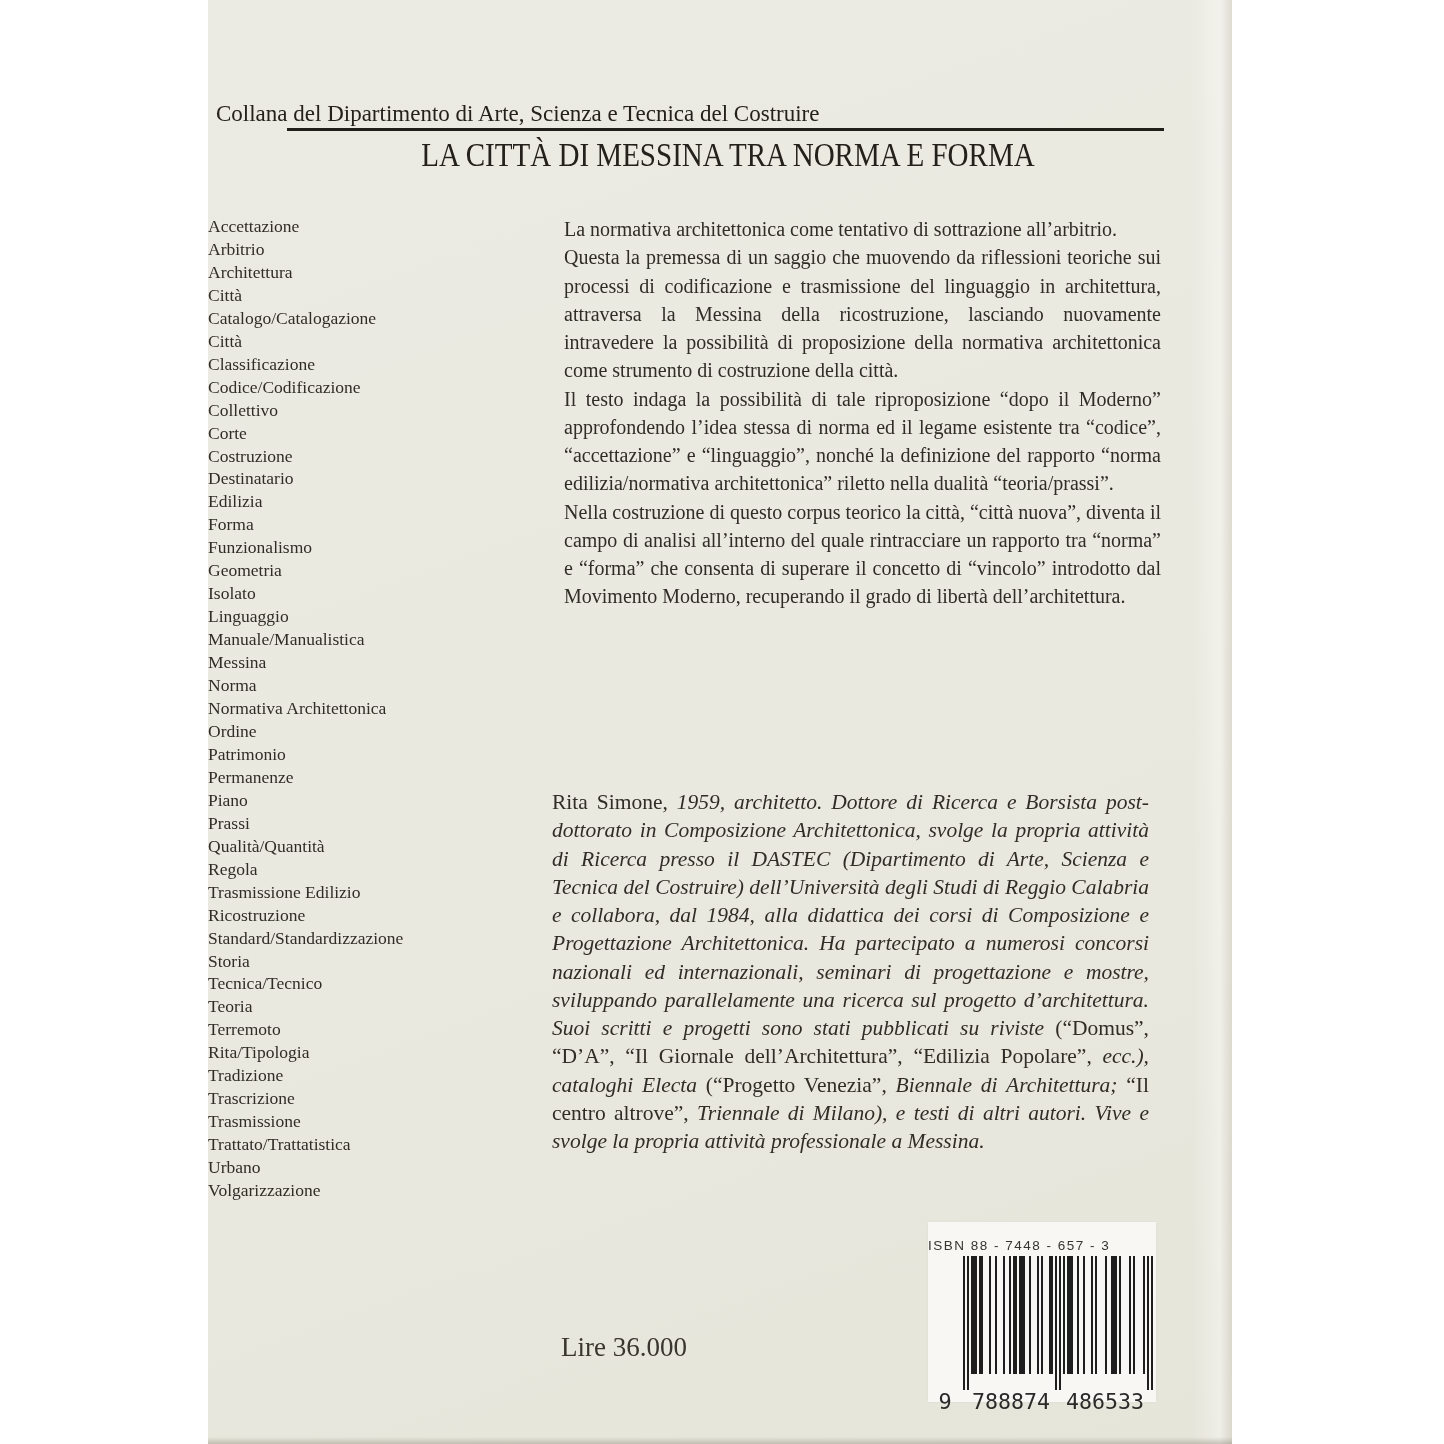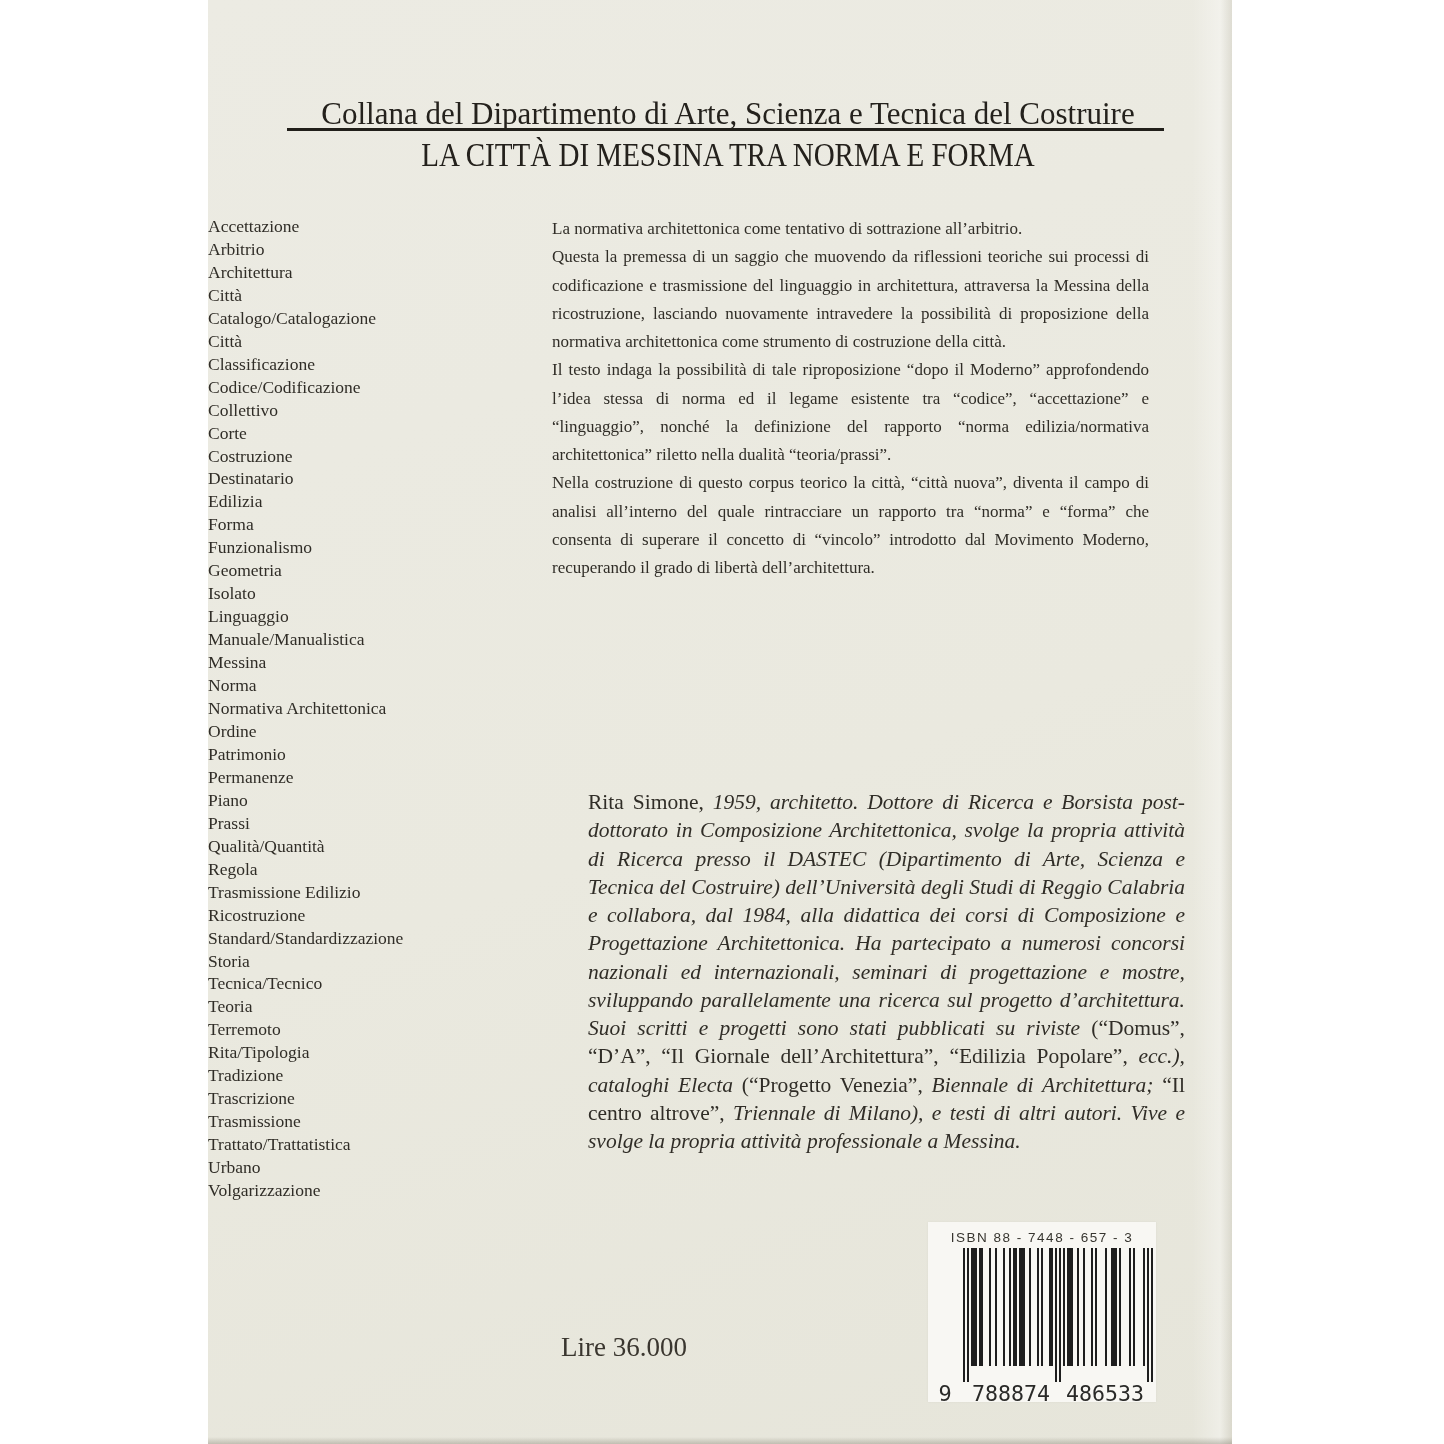--- a/index.html
+++ b/index.html
@@ -17,64 +17,62 @@
     content:""; position:absolute; left:0; bottom:0; width:100%; height:7px;
     background:linear-gradient(to top, rgba(110,105,90,.32), rgba(110,105,90,0));
   }
   .cover::before { 
     content:""; position:absolute; top:0; right:0; width:40px; height:100%;
     background:linear-gradient(90deg, rgba(255,255,255,0), rgba(255,255,255,.35) 70%, rgba(160,155,140,.18) 100%);
     pointer-events:none;
   }
   .series-title {
     position:absolute; top:100px; left:0; width:100%; margin-left:8px;
-    text-align:center; font-size:31px; line-height:27px; color:#24211c;
+    text-align:left; font-size:23px; line-height:27px; color:#24211c;
   }
   .header-rule {
     position:absolute; top:128px; left:79px; width:877px; height:3px;
     background:#211f1a;
   }
   .book-title {
     position:absolute; top:136px; left:0; width:100%; margin-left:8px;
     text-align:center; font-size:33px; line-height:38px; color:#24211c;
     transform:scaleX(.88); transform-origin:50% 50%;
     white-space:nowrap; letter-spacing:0;
   }
   .keyword-index {
     position:absolute; top:215px; left:0; width:319px;
     text-align:left; font-size:17.5px; line-height:22.95px;
     color:#302d27;
   }
   .kw-item { margin:0; padding:0; white-space:nowrap; }
   .description {
-    position:absolute; top:215px; left:344px; width:597px;
-    font-size:17px; line-height:28.25px; text-align:justify;
+    position:absolute; top:215px; left:356px; width:597px;
+    font-size:20px; line-height:28.25px; text-align:justify;
     color:#302d27;
   }
   .description p { margin:0; }
   .author-bio {
     position:absolute; top:788px; left:344px; width:597px;
     font-size:21.5px; line-height:28.25px; text-align:justify;
     color:#302d27;
-    margin-left:36px;
   }
   .seg-italic { font-style:italic; }
   .seg-roman  { font-style:normal; }
   .price-label {
     position:absolute; top:1332px; left:353px;
     font-size:27px; color:#3a362f;
   }
   .barcode-label {
     position:absolute; top:1222px; left:720px; width:228px; height:180px;
     background:var(--label-bg,#f8f7f3);
     box-shadow:0 0 2px rgba(0,0,0,.06);
   }
   .isbn-text {
-    margin-top:8px; height:18px; width:100%;
-    text-align:center;
+    margin-top:16px; height:18px; width:100%;
     font-family:"Liberation Sans","DejaVu Sans",sans-serif;
     font-size:13.5px; letter-spacing:1.5px; color:#37352f;
     white-space:nowrap;
   }
   .ean-svg { display:block; margin:0 auto; }
   .ean-svg rect { fill:var(--bar-color,#1e1e1e); }
   .ean-svg text {
     font-family:"DejaVu Sans Mono","Liberation Mono",monospace;
     font-size:22px; fill:#2a2a28;
   }

